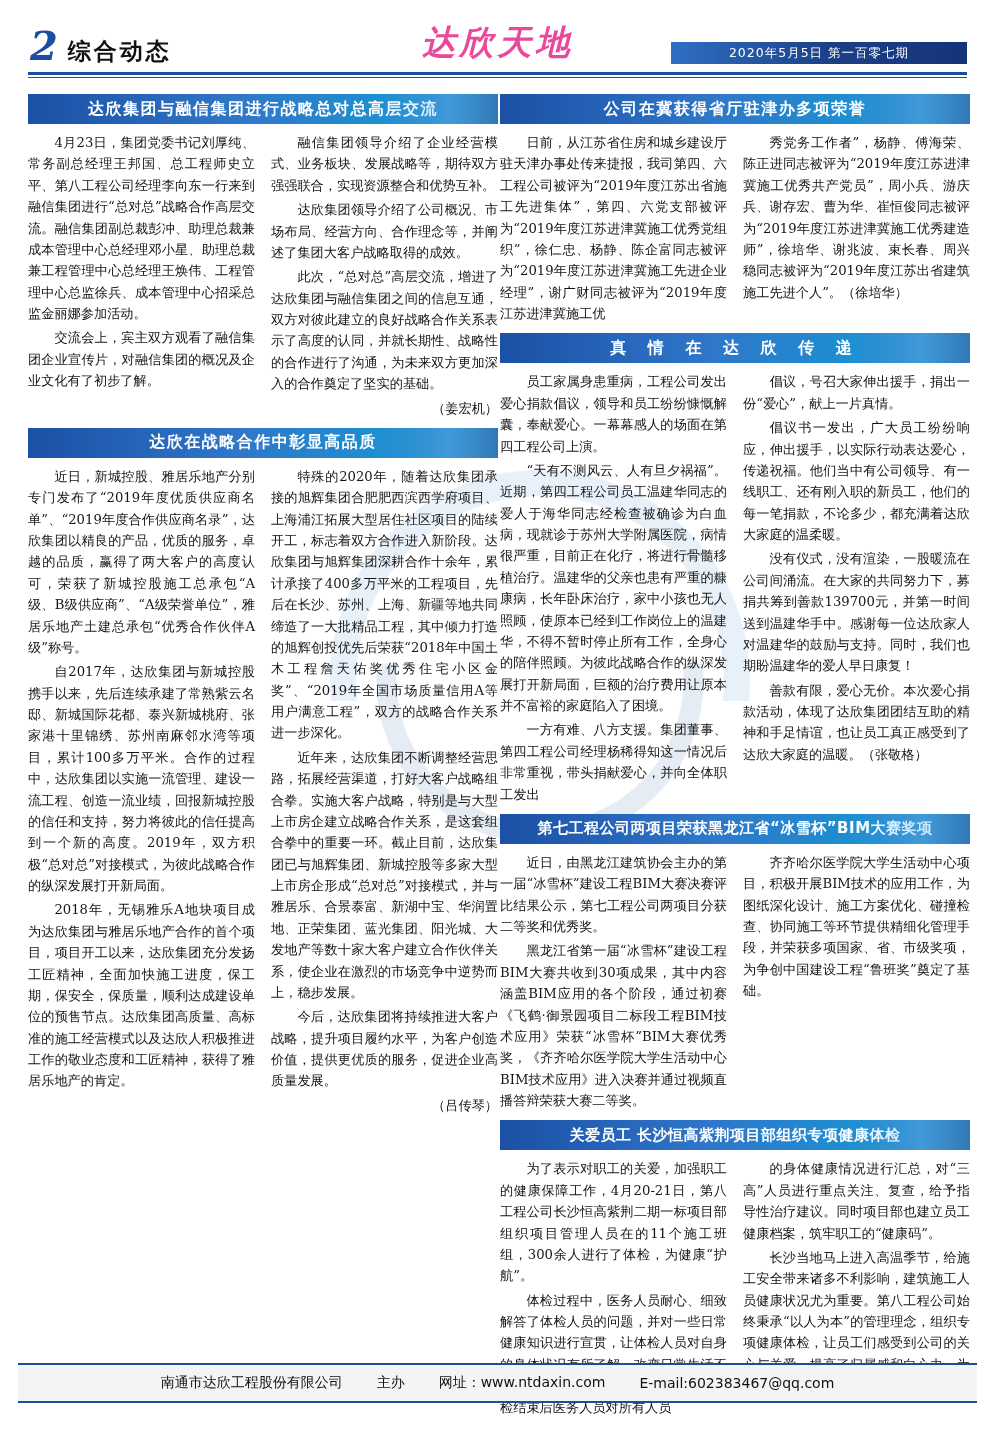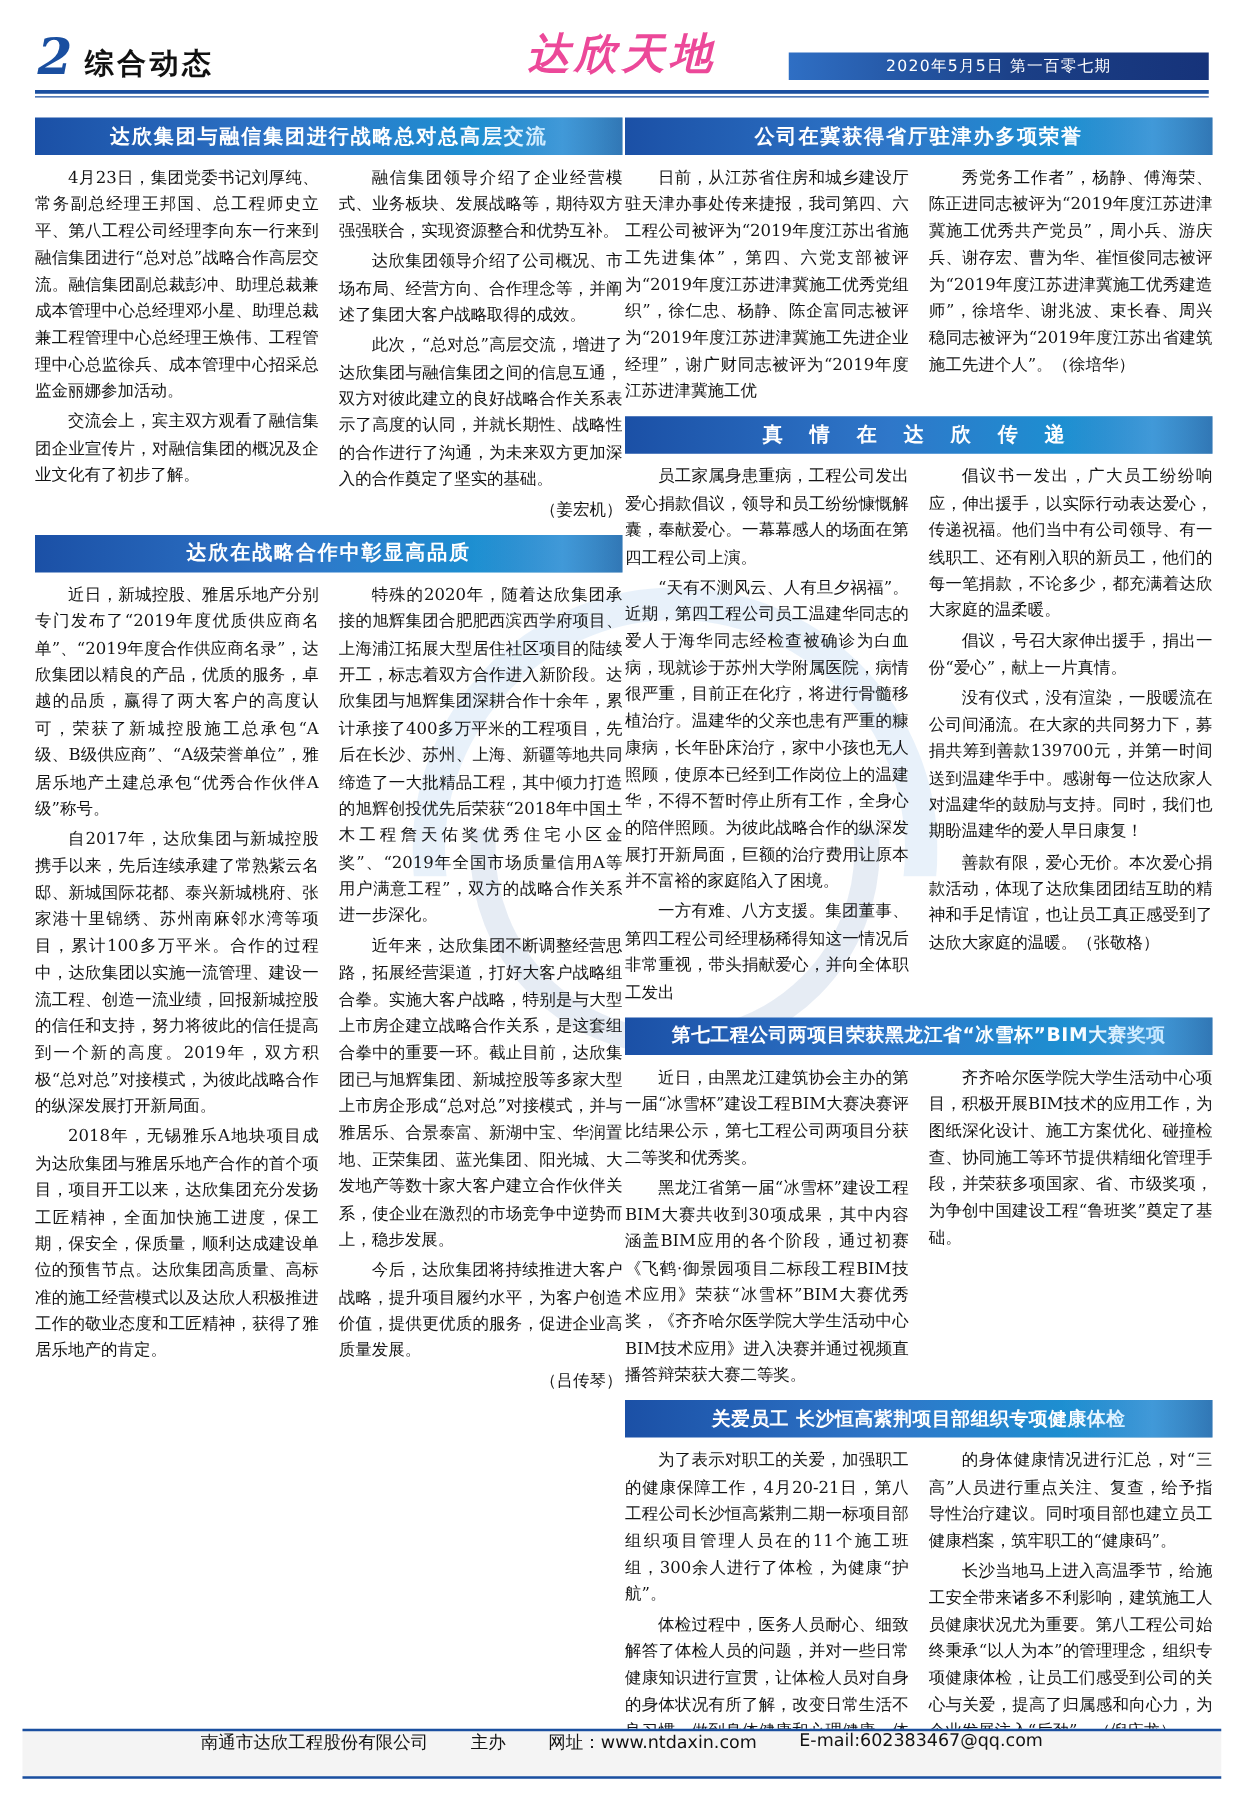--- a/index.html
+++ b/index.html
@@ -35,38 +35,39 @@
     margin-right: 10px;
     font-style: italic;
   }
   .section-title {
     font-size: 23px;
     font-weight: 700;
     letter-spacing: 3px;
     color: #111;
     line-height: 1.1;
     padding-bottom: 2px;
+    font-family: Liberation Serif, serif;
   }
   .paper-name {
     position: absolute;
     left: 50%;
     transform: translateX(-50%);
     bottom: 6px;
     font-family: "DejaVu Serif", "Liberation Serif", serif;
     font-size: 34px;
     font-weight: 700;
     color: #ec4899;
     letter-spacing: 4px;
     font-style: italic;
   }
   .issue-bar {
     position: absolute;
     right: 10px;
     bottom: 8px;
-    width: 336px;
+    width: 296px;
     height: 22px;
     background: linear-gradient(90deg, #2f6fc4 0%, #1b3f86 55%, #16337a 100%);
     color: #fff;
     font-size: 12.5px;
     display: flex;
     align-items: center;
     justify-content: center;
     letter-spacing: 1px;
   }
   .rule {
@@ -145,26 +146,27 @@
   }
   .watermark div.b {
     border-color:#1a4fa0;
     transform: rotate(180deg) scale(.78);
   }
   .content, .footer, .masthead { position: relative; z-index: 1; }
 
   
   .footer {
     position: absolute;
-    left: 18px; right: 18px; bottom: 14px;
+    left: 18px; right: 18px; bottom: 34px;
     height: 40px;
     border-top: 2px solid #1a4fa0;
     border-bottom: 2px solid #1a4fa0;
     background: #f4f4f4;
     display: flex;
+    align-items: center;
     justify-content: center;
     gap: 34px;
     font-size: 14px;
     color: #111;
   }
   .footer span { white-space: nowrap; }
 </style>
 </head>
 <body>
 
@@ -232,22 +234,22 @@
       </div>
 
       <div class="headline spaced">真 情 在 达 欣 传 递</div>
       <div class="two-col">
         <div class="subcol">
           <p class="body">员工家属身患重病，工程公司发出爱心捐款倡议，领导和员工纷纷慷慨解囊，奉献爱心。一幕幕感人的场面在第四工程公司上演。</p>
           <p class="body">“天有不测风云、人有旦夕祸福”。近期，第四工程公司员工温建华同志的爱人于海华同志经检查被确诊为白血病，现就诊于苏州大学附属医院，病情很严重，目前正在化疗，将进行骨髓移植治疗。温建华的父亲也患有严重的糠康病，长年卧床治疗，家中小孩也无人照顾，使原本已经到工作岗位上的温建华，不得不暂时停止所有工作，全身心的陪伴照顾。为彼此战略合作的纵深发展打开新局面，巨额的治疗费用让原本并不富裕的家庭陷入了困境。</p>
           <p class="body">一方有难、八方支援。集团董事、第四工程公司经理杨稀得知这一情况后非常重视，带头捐献爱心，并向全体职工发出</p>
         </div>
         <div class="subcol">
+          <p class="body">倡议，号召大家伸出援手，捐出一份“爱心”，献上一片真情。</p>
           <p class="body">倡议书一发出，广大员工纷纷响应，伸出援手，以实际行动表达爱心，传递祝福。他们当中有公司领导、有一线职工、还有刚入职的新员工，他们的每一笔捐款，不论多少，都充满着达欣大家庭的温柔暖。</p>
-          <p class="body">倡议，号召大家伸出援手，捐出一份“爱心”，献上一片真情。</p>
           <p class="body">没有仪式，没有渲染，一股暖流在公司间涌流。在大家的共同努力下，募捐共筹到善款139700元，并第一时间送到温建华手中。感谢每一位达欣家人对温建华的鼓励与支持。同时，我们也期盼温建华的爱人早日康复！</p>
           <p class="body">善款有限，爱心无价。本次爱心捐款活动，体现了达欣集团团结互助的精神和手足情谊，也让员工真正感受到了达欣大家庭的温暖。（张敬格）</p>
         </div>
       </div>
 
       <div class="headline small">第七工程公司两项目荣获黑龙江省“冰雪杯”BIM大赛奖项</div>
       <div class="two-col">
         <div class="subcol">
           <p class="body">近日，由黑龙江建筑协会主办的第一届“冰雪杯”建设工程BIM大赛决赛评比结果公示，第七工程公司两项目分获二等奖和优秀奖。</p>
           <p class="body">黑龙江省第一届“冰雪杯”建设工程BIM大赛共收到30项成果，其中内容涵盖BIM应用的各个阶段，通过初赛《飞鹤·御景园项目二标段工程BIM技术应用》荣获“冰雪杯”BIM大赛优秀奖，《齐齐哈尔医学院大学生活动中心BIM技术应用》进入决赛并通过视频直播答辩荣获大赛二等奖。</p>

